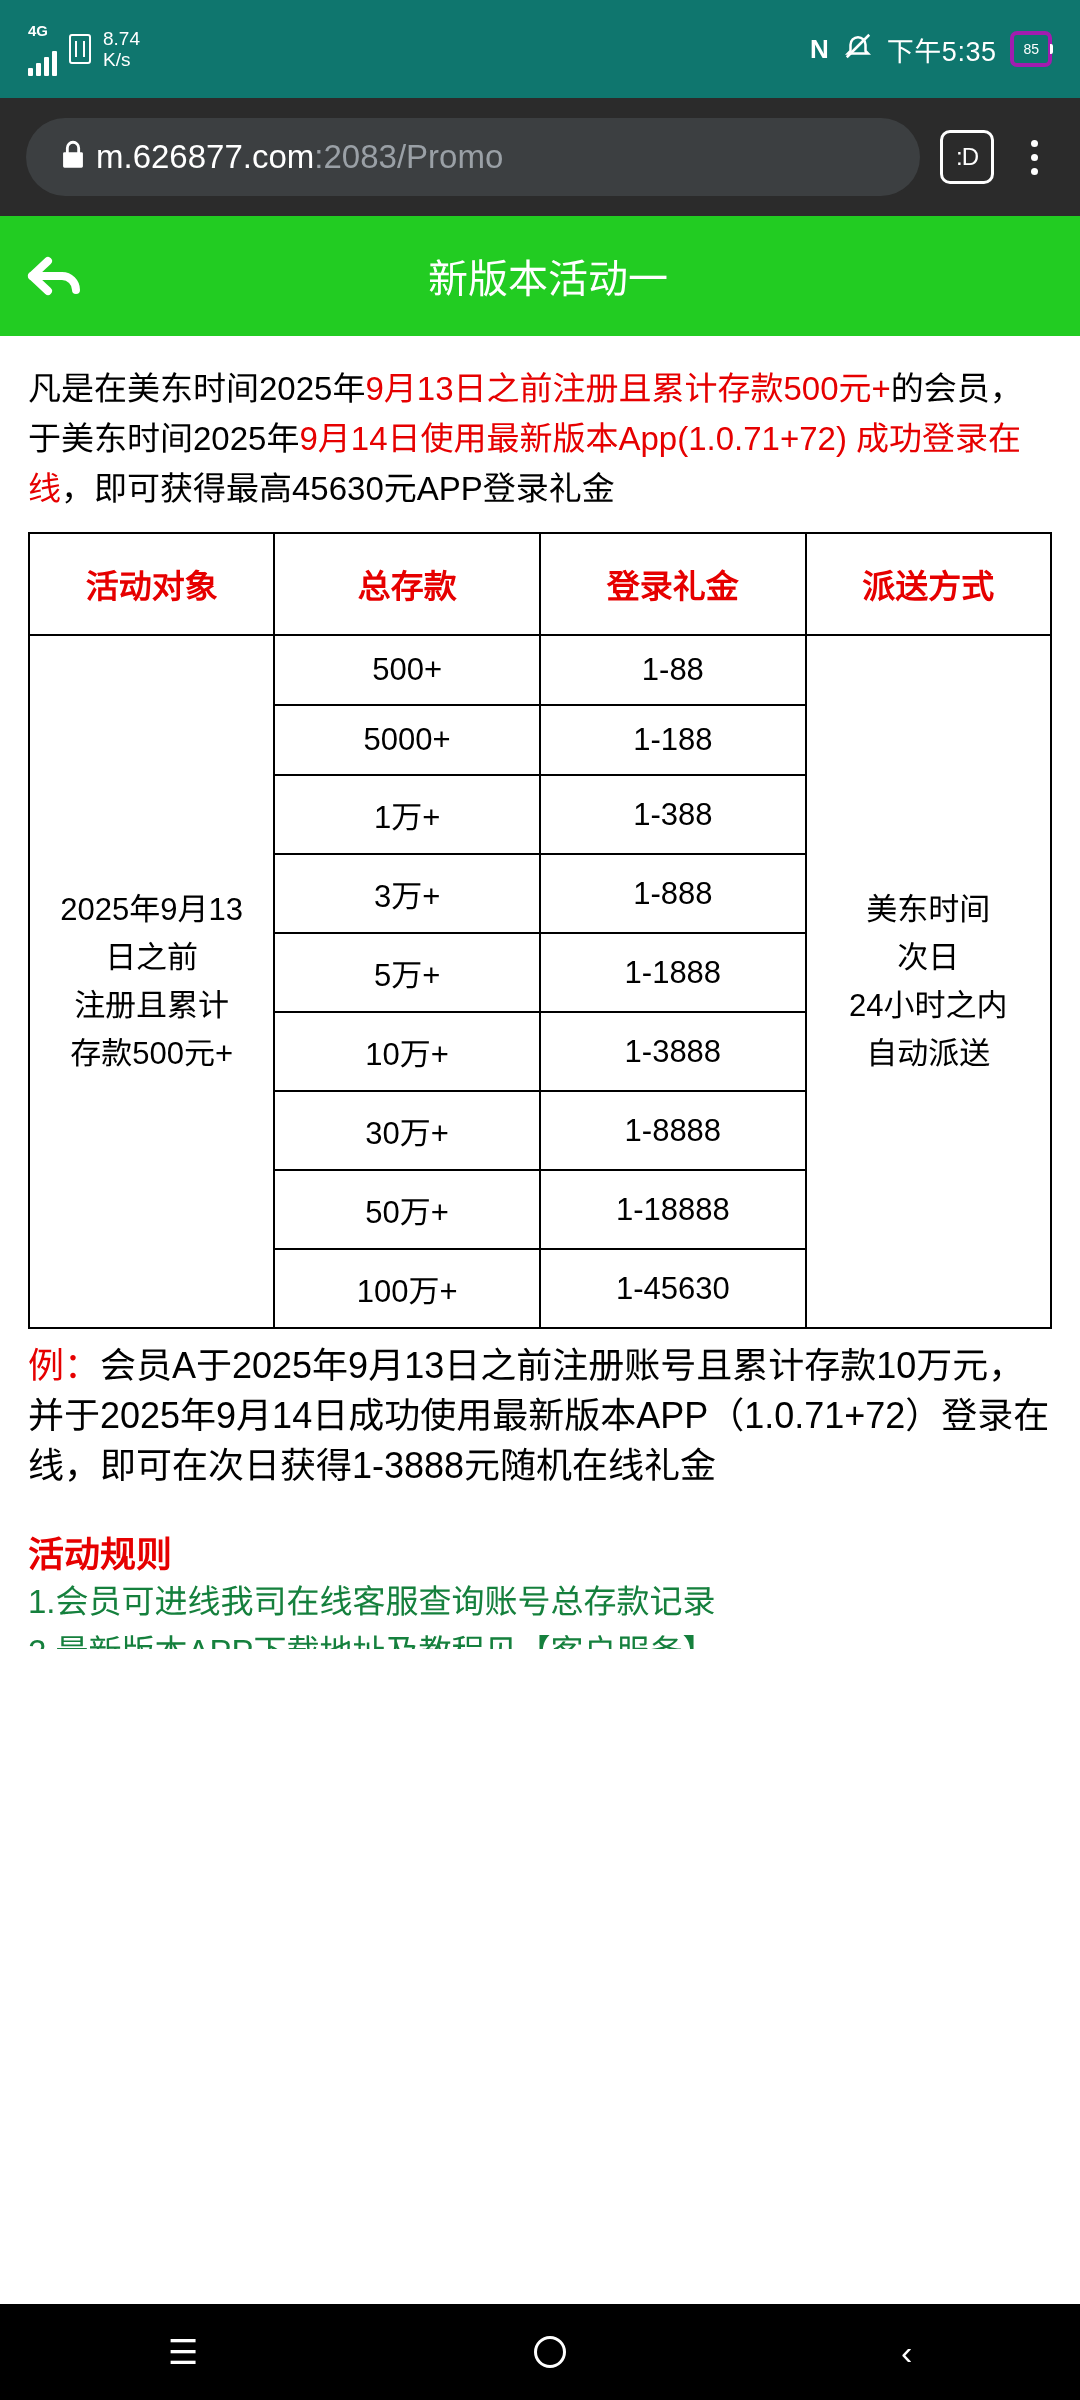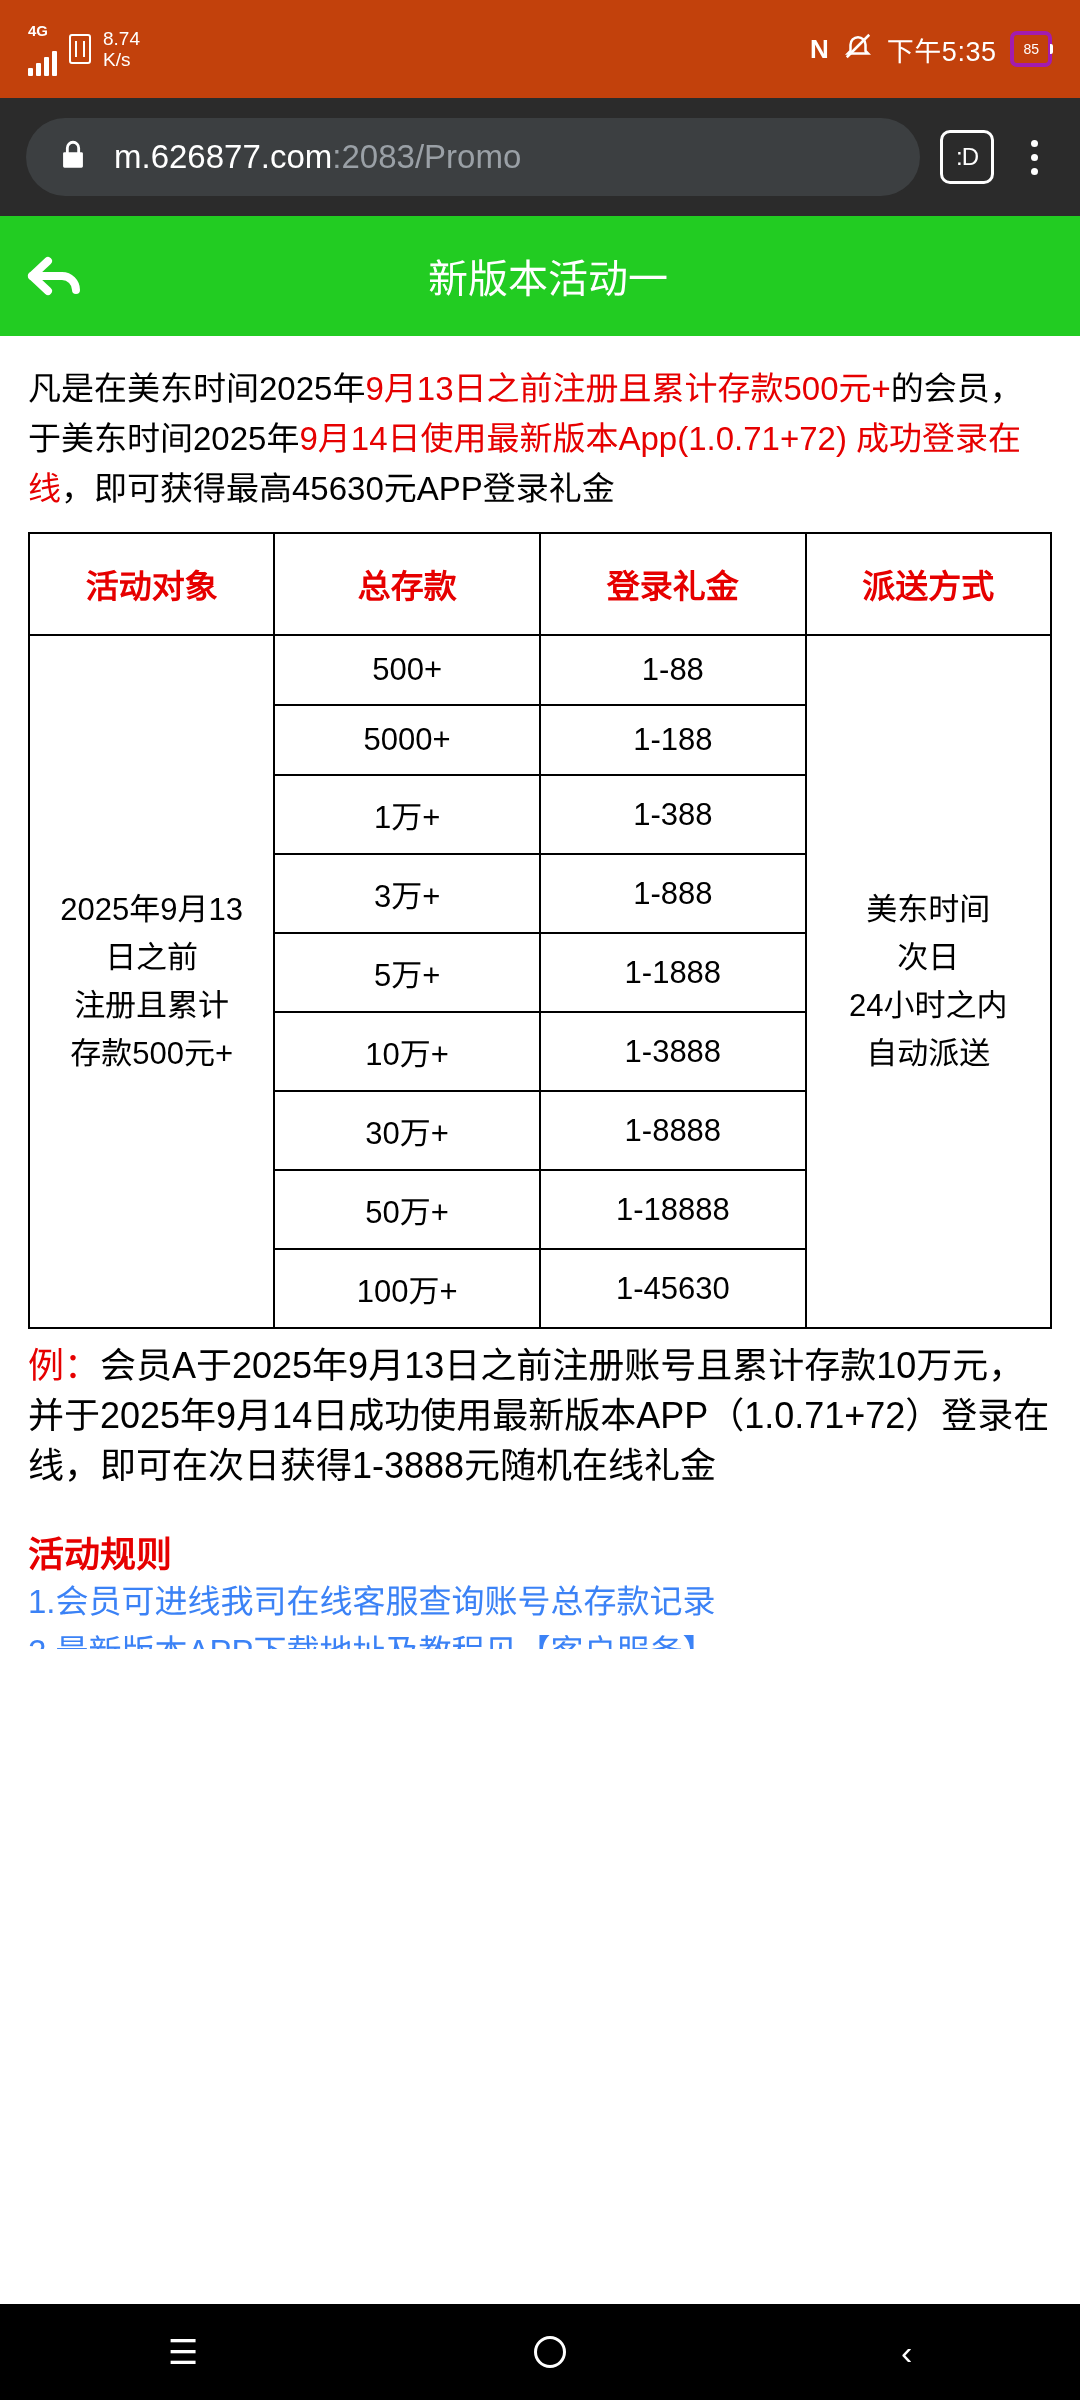--- a/index.html
+++ b/index.html
@@ -15,21 +15,21 @@
     width: 1080px;
     height: 2400px;
     background: #ffffff;
     display: flex;
     flex-direction: column;
   }
 
   
   .statusbar {
     height: 98px;
-    background: #c2410c;
+    background: #0f766e;
     color: #ffffff;
     display: flex;
     align-items: center;
     justify-content: space-between;
     padding: 0 28px;
     flex: 0 0 auto;
   }
   .sb-left { display: flex; align-items: center; gap: 12px; }
   .sb-right { display: flex; align-items: center; gap: 14px; }
   .sig-bars { display: flex; align-items: flex-end; gap: 3px; height: 26px; }
@@ -95,21 +95,21 @@
     flex: 0 0 auto;
   }
   .omnibox {
     flex: 1 1 auto;
     height: 78px;
     background: #3c3f41;
     border-radius: 39px;
     display: flex;
     align-items: center;
     padding: 0 30px;
-    gap: 24px;
+    gap: 6px;
     overflow: hidden;
     min-width: 0;
   }
   .lock-icon { flex: 0 0 auto; }
   .url-text {
     color: #ffffff;
     font-size: 33px;
     white-space: nowrap;
     overflow: hidden;
   }
@@ -216,21 +216,21 @@
 
   .rules-title {
     margin-top: 34px;
     color: #e60000;
     font-size: 36px;
     font-weight: bold;
   }
   .rule-line {
     font-size: 33px;
     line-height: 50px;
-    color: #3b82f6;
+    color: #15803d;
   }
   .rule-clip {
     max-height: 22px;
     overflow: hidden;
   }
 
   
   .navbar {
     height: 96px;
     background: #000000;

